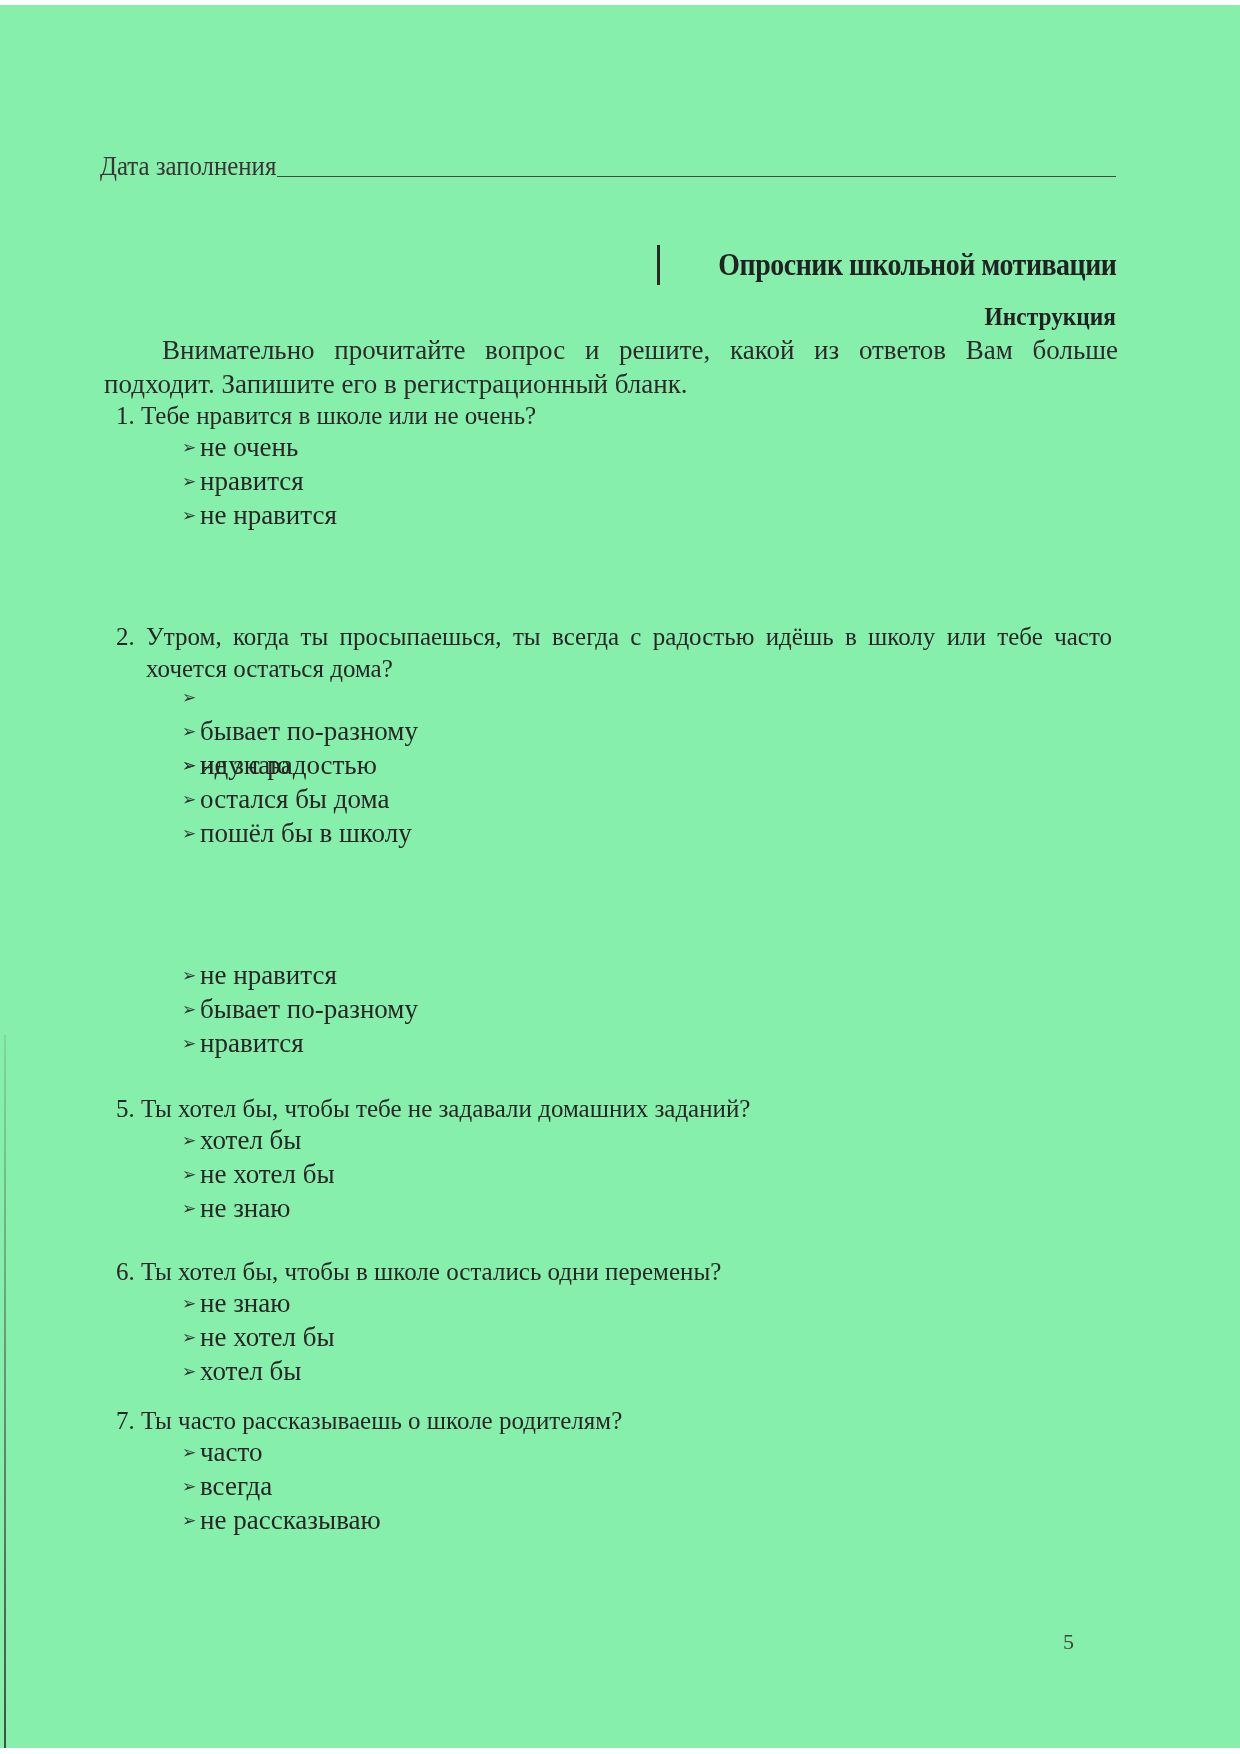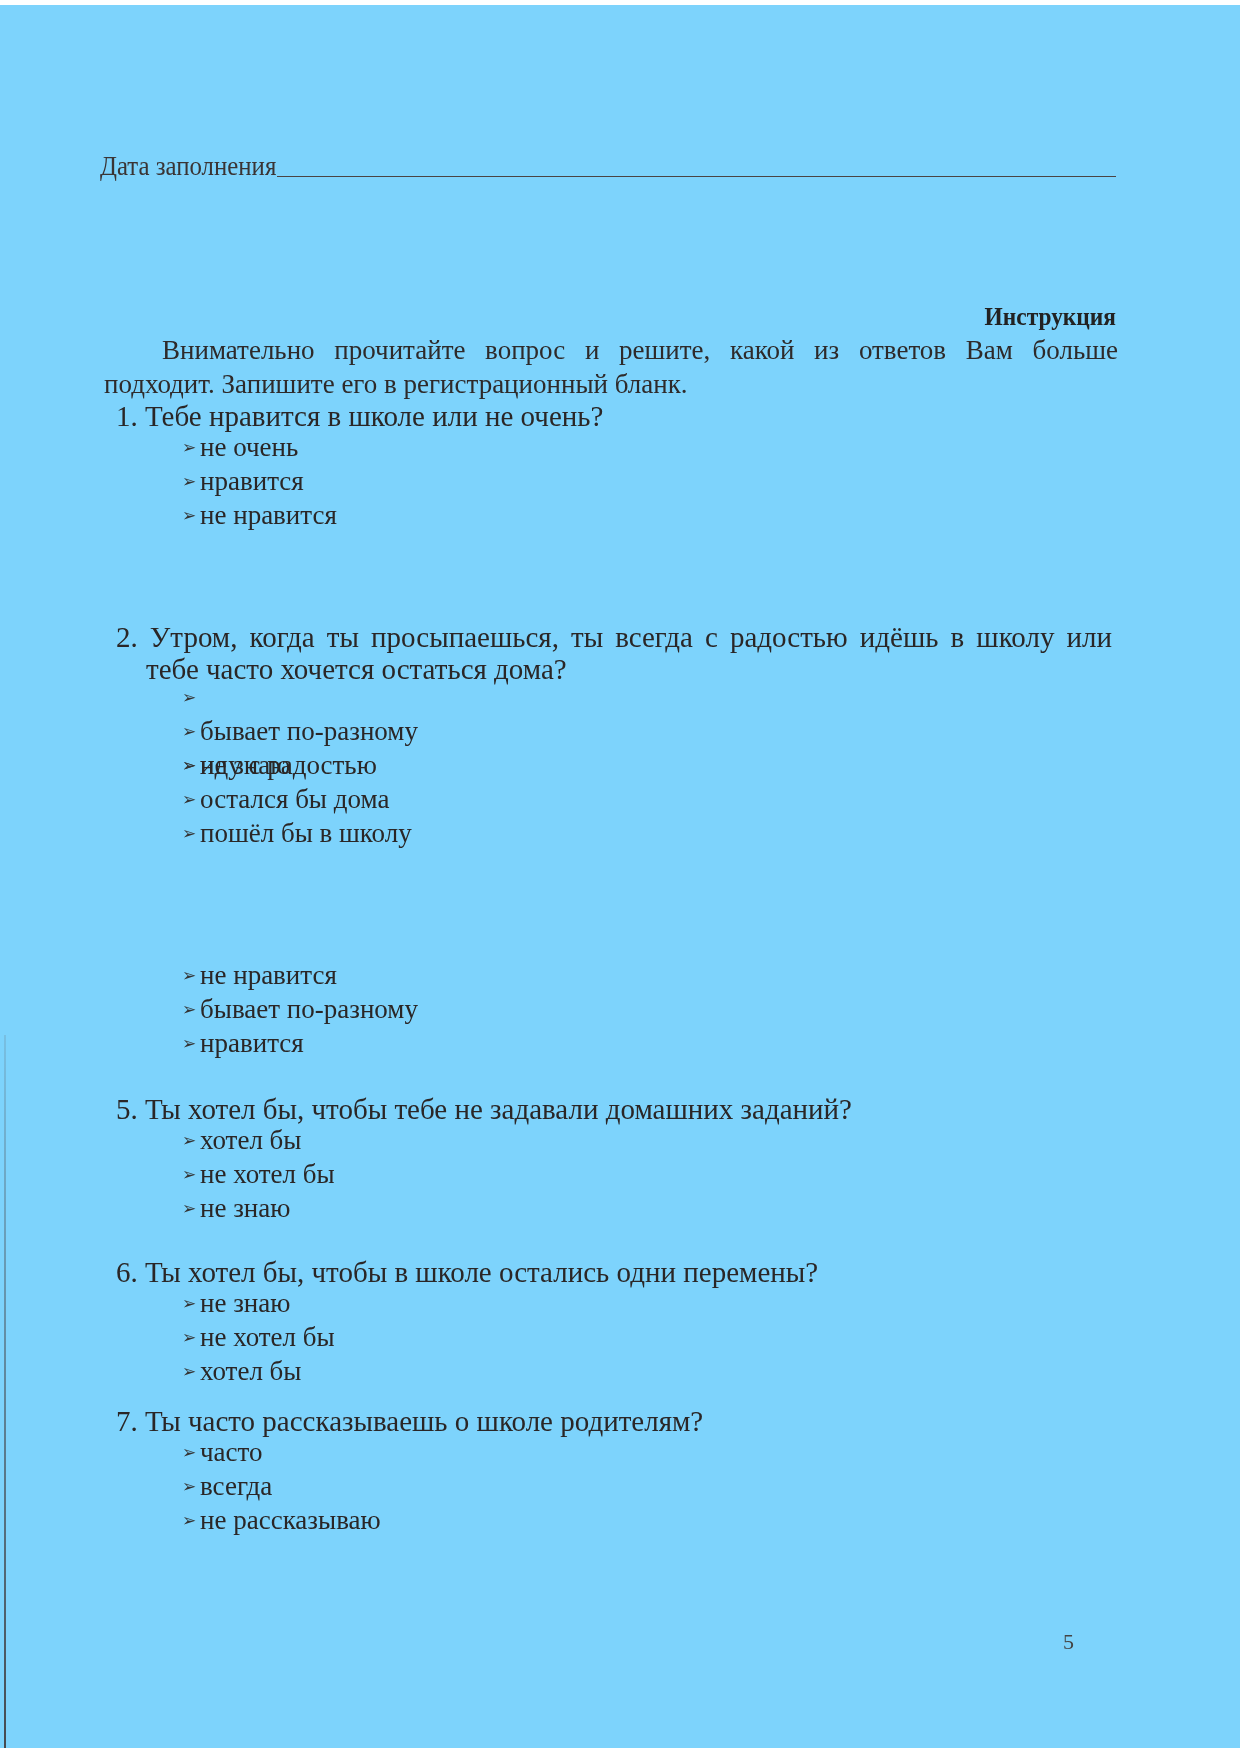--- a/index.html
+++ b/index.html
@@ -14,21 +14,21 @@
       overflow: hidden;
       font-family: "Liberation Serif", "DejaVu Serif", serif;
       color: #2a2626;
     }
     .page {
       position: absolute;
       left: 0;
       top: 5px;
       width: 1240px;
       height: 1743px;
-      background: #7dd3fc;
+      background: #86efac;
     }
     .left-edge {
       position: absolute;
       left: 4px;
       top: 1030px;
       width: 2px;
       height: 713px;
       background: linear-gradient(to bottom, rgba(90,80,80,0.15), rgba(60,50,50,0.85));
     }
     .date-row {
@@ -104,21 +104,21 @@
       left: 0;
       top: 0;
       width: 100%;
     }
     .q {
       position: absolute;
       left: 116px;
       width: 996px;
     }
     .q-text {
-      font-size: 29px;
+      font-size: 25px;
       line-height: 32px;
       color: #2a2626;
       padding-left: 30px;
       text-indent: -30px;
       text-align: justify;
       text-align-last: left;
     }
     .options {
       margin: 0;
       padding: 0;
@@ -152,20 +152,24 @@
 <body>
 
 <div class="page">
   <div class="left-edge"></div>
 
   <div class="date-row">
     <span class="date-label">Дата заполнения</span>
     <span class="date-line"></span>
   </div>
 
+  <div class="title-wrap">
+    <div class="title-bar"></div>
+    <div class="title">Опросник школьной мотивации</div>
+  </div>
 
   <div class="subtitle">Инструкция</div>
 
   <div class="instruction">Внимательно прочитайте вопрос и решите, какой из ответов Вам больше подходит. Запишите его в регистрационный бланк.</div>
 
   <div class="questions">
 
     <div class="q" style="top:395px;">
       <div class="q-text">1. Тебе нравится в школе или не очень?</div>
       <ul class="options">

